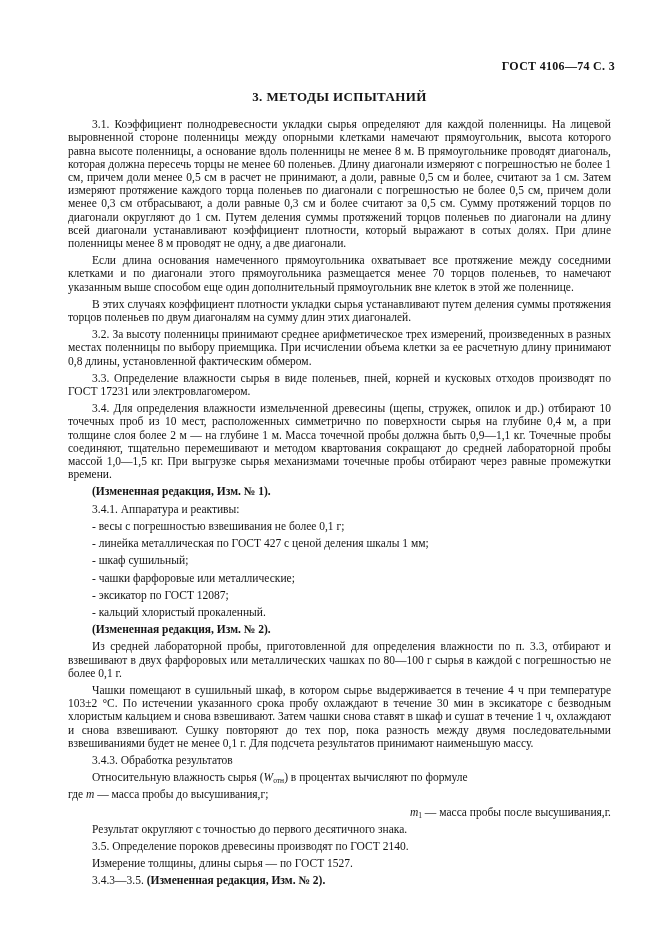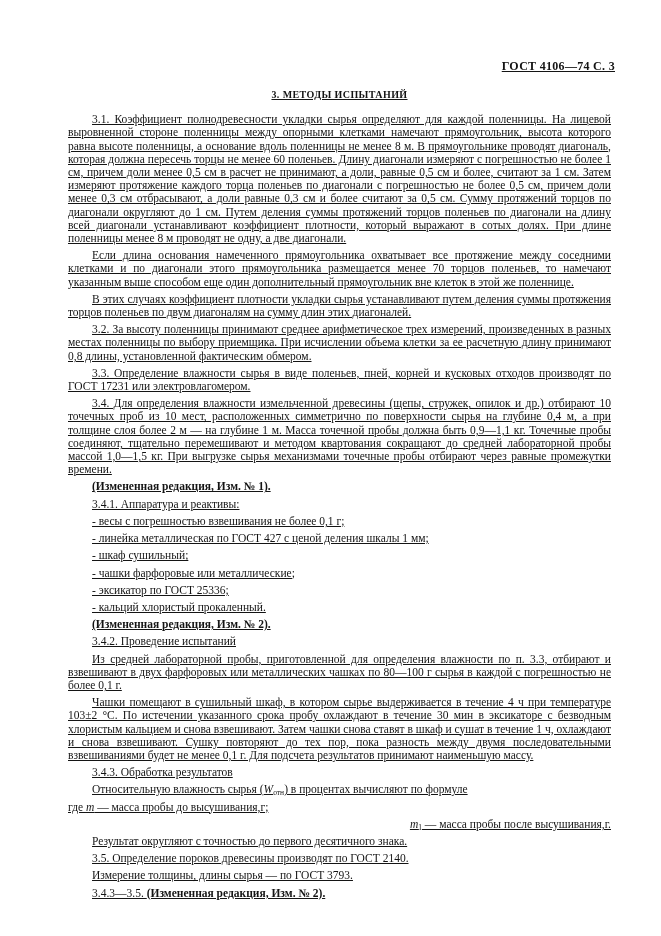--- a/index.html
+++ b/index.html
@@ -7,33 +7,32 @@
     position: relative;
     width: 661px;
     height: 936px;
     margin: 0 auto;
     background: #ffffff;
     box-sizing: border-box;
     padding: 60px 46px 30px 64px;
     font-family: "Liberation Serif", "DejaVu Serif", serif;
     color: #141414;
     overflow: hidden;
-    text-decoration: underline;
   }
   .doc-header {
     text-align: right;
     font-weight: bold;
     font-size: 12px;
     letter-spacing: 0.3px;
     margin: 0 0 16px 0;
   }
   .doc-title {
     text-align: center;
     font-weight: bold;
-    font-size: 10px;
+    font-size: 13px;
     letter-spacing: 0.4px;
     margin: 0 0 13px 0;
   }
   p {
     margin: 4px;
     font-size: 11.5px;
     line-height: 13.2px;
   }
   .para {
     text-align: justify;
@@ -88,33 +87,32 @@
   <p class="para">3.2. За высоту поленницы принимают среднее арифметическое трех измерений, произведенных в разных местах поленницы по выбору приемщика. При исчислении объема клетки за ее расчетную длину принимают 0,8 длины, установленной фактическим обмером.</p>
   <p class="para">3.3. Определение влажности сырья в виде поленьев, пней, корней и кусковых отходов производят по ГОСТ 17231 или электровлагомером.</p>
   <p class="para">3.4. Для определения влажности измельченной древесины (щепы, стружек, опилок и др.) отбирают 10 точечных проб из 10 мест, расположенных симметрично по поверхности сырья на глубине 0,4 м, а при толщине слоя более 2 м — на глубине 1 м. Масса точечной пробы должна быть 0,9—1,1 кг. Точечные пробы соединяют, тщательно перемешивают и методом квартования сокращают до средней лабораторной пробы массой 1,0—1,5 кг. При выгрузке сырья механизмами точечные пробы отбирают через равные промежутки времени.</p>
   <p class="plain bold">(Измененная редакция, Изм. № 1).</p>
   <p class="plain">3.4.1. Аппаратура и реактивы:</p>
 
   <p class="li">- весы с погрешностью взвешивания не более 0,1 г;</p>
   <p class="li">- линейка металлическая по ГОСТ 427 с ценой деления шкалы 1 мм;</p>
   <p class="li">- шкаф сушильный;</p>
   <p class="li">- чашки фарфоровые или металлические;</p>
-  <p class="li">- эксикатор по ГОСТ 25336;</p>
+  <p class="li">- эксикатор по ГОСТ 12087;</p>
   <p class="li">- кальций хлористый прокаленный.</p>
 
   <p class="plain bold">(Измененная редакция, Изм. № 2).</p>
-  <p class="plain">3.4.2. Проведение испытаний</p>
   <p class="para">Из средней лабораторной пробы, приготовленной для определения влажности по п. 3.3, отбирают и взвешивают в двух фарфоровых или металлических чашках по 80—100 г сырья в каждой с погрешностью не более 0,1 г.</p>
   <p class="para">Чашки помещают в сушильный шкаф, в котором сырье выдерживается в течение 4 ч при температуре 103±2 °С. По истечении указанного срока пробу охлаждают в течение 30 мин в эксикаторе с безводным хлористым кальцием и снова взвешивают. Затем чашки снова ставят в шкаф и сушат в течение 1 ч, охлаждают и снова взвешивают. Сушку повторяют до тех пор, пока разность между двумя последовательными взвешиваниями будет не менее 0,1 г. Для подсчета результатов принимают наименьшую массу.</p>
   <p class="plain">3.4.3. Обработка результатов</p>
 
   <p class="plain"><span>Относительную влажность сырья (</span><span class="ivar">W</span><sub>отн</sub><span>) в процентах вычисляют по формуле</span></p>
 
 
   <p class="where-line1"><span>где </span><span class="ivar">m</span><span> — масса пробы до высушивания,г;</span></p>
   <p class="where-line2"><span class="ivar">m</span><sub>1</sub><span> — масса пробы после высушивания,г.</span></p>
 
   <p class="plain">Результат округляют с точностью до первого десятичного знака.</p>
   <p class="plain">3.5. Определение пороков древесины производят по ГОСТ 2140.</p>
-  <p class="plain">Измерение толщины, длины сырья — по ГОСТ 3793.</p>
+  <p class="plain">Измерение толщины, длины сырья — по ГОСТ 1527.</p>
   <p class="plain"><span>3.4.3—3.5. </span><span class="bold">(Измененная редакция, Изм. № 2).</span></p>
 
 </div>
 
 </body></html>

